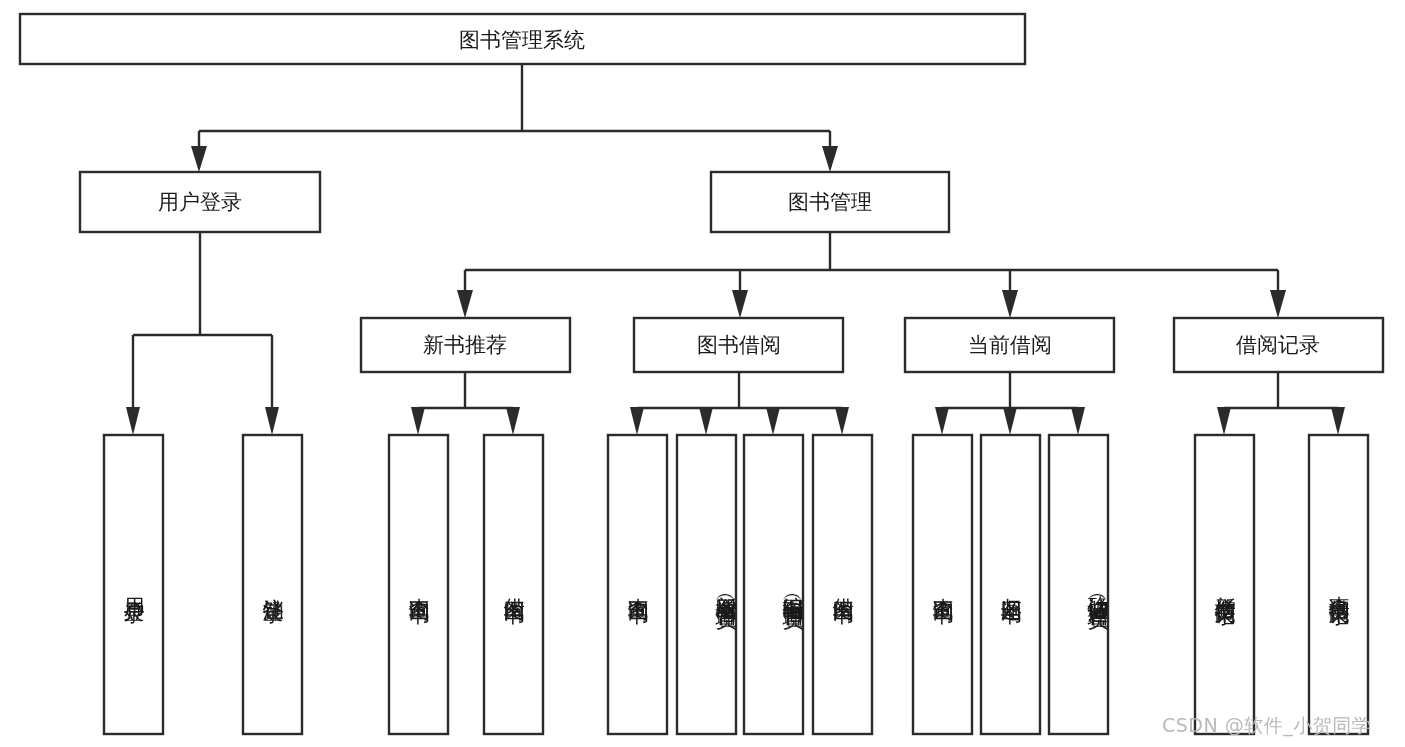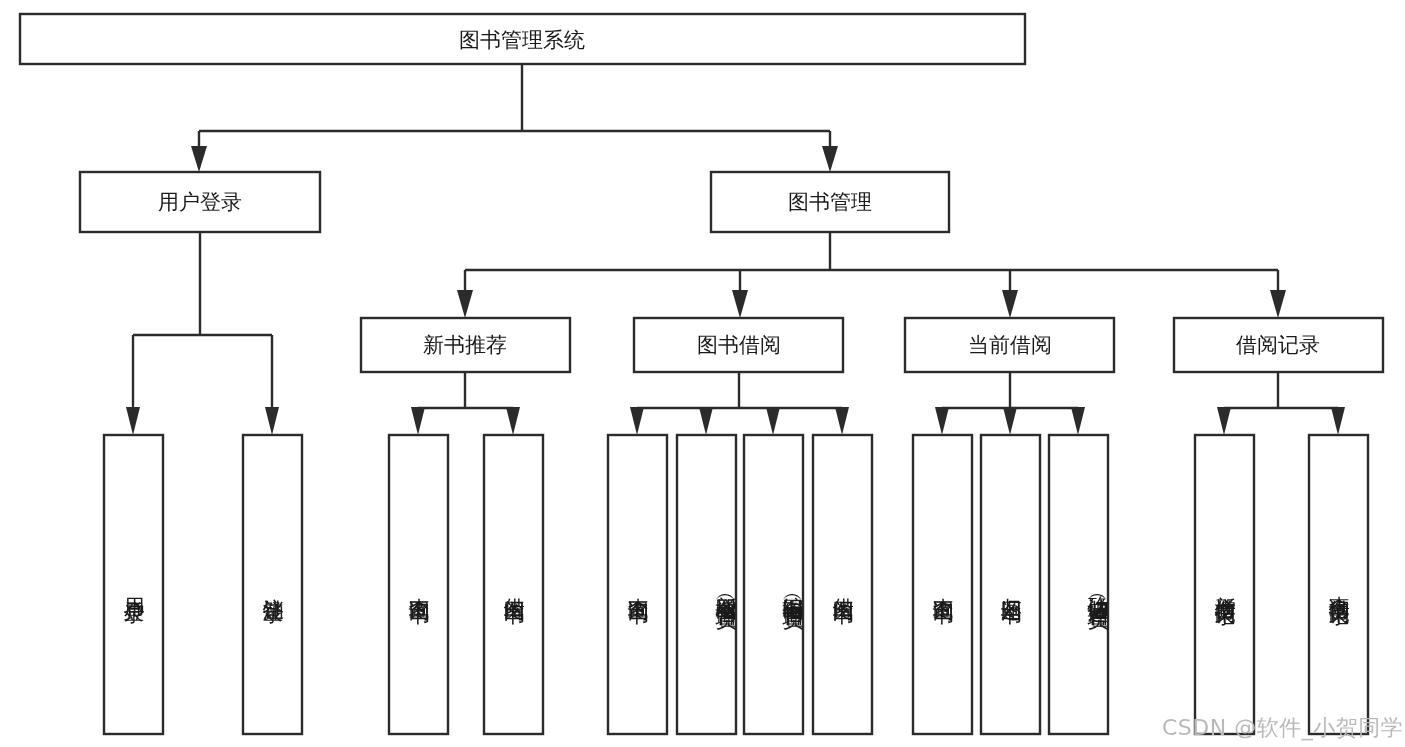--- a/index.html
+++ b/index.html
@@ -60,21 +60,21 @@
     color: #1a1a1a;
     white-space: nowrap;
     text-align: center;
     pointer-events: none;
   }
   .watermark {
     position: absolute;
     left: 1162px;
     top: 713px;
     font-family: "DejaVu Sans", "Liberation Sans", sans-serif;
-    font-size: 22px;
+    font-size: 19px;
     color: #b9b9b9;
     white-space: nowrap;
     letter-spacing: 0.5px;
   }
 </style>
 </head>
 <body>
 
 <div id="diagram-root">
 

